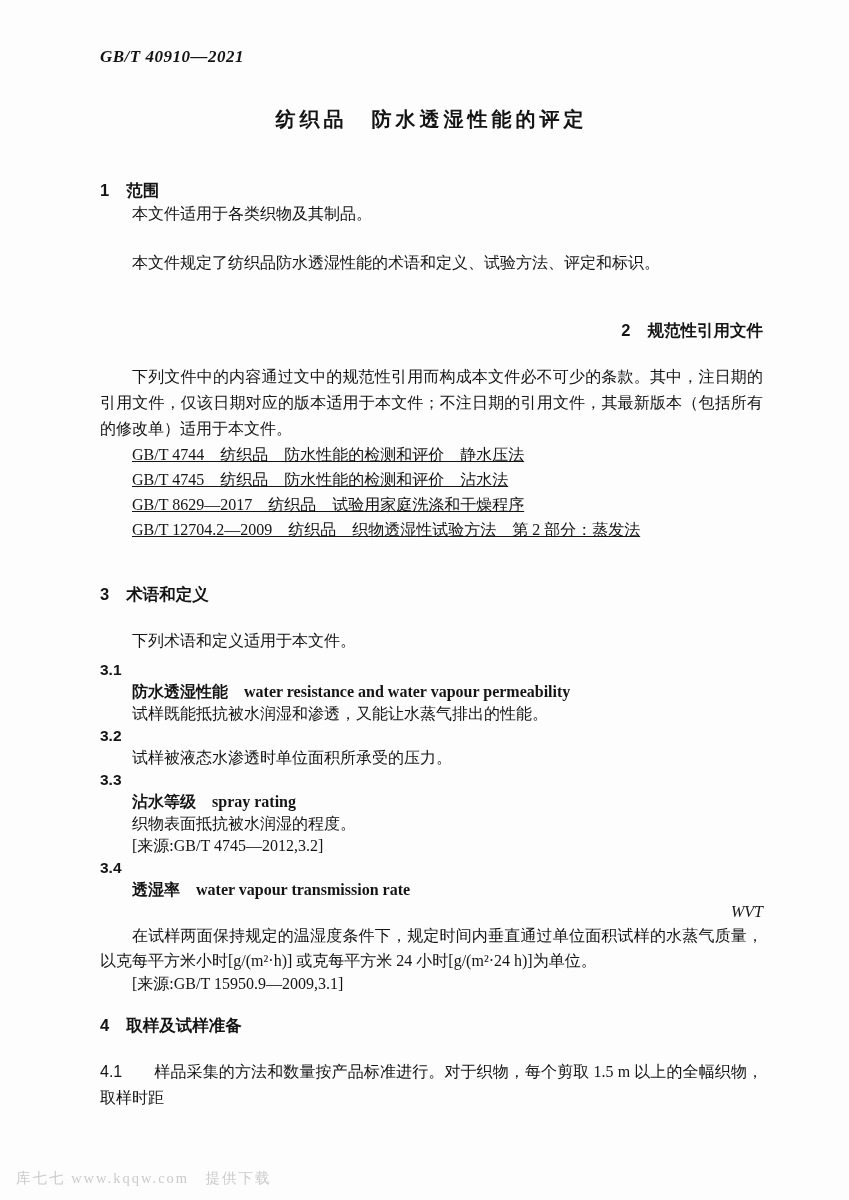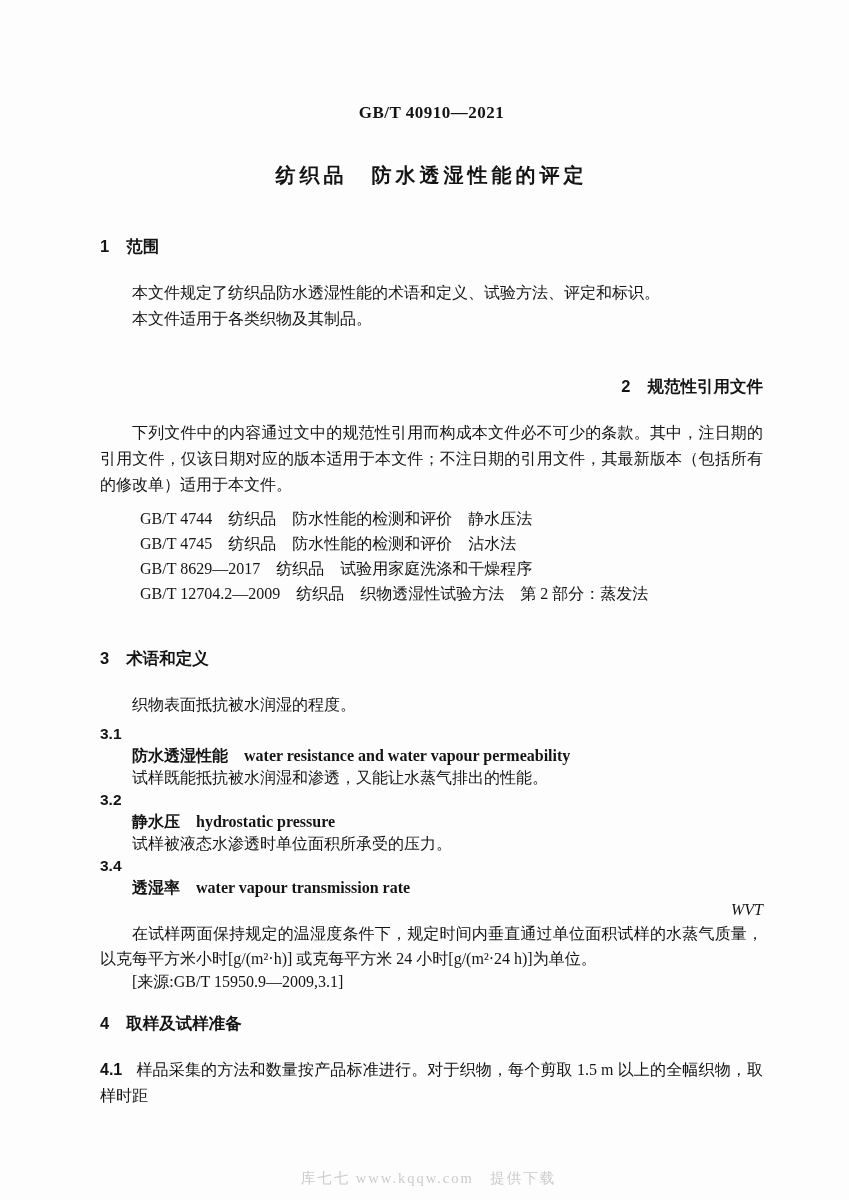--- a/index.html
+++ b/index.html
@@ -8,25 +8,26 @@
     background:#fdfdfd;
     font-family:"Liberation Serif", serif;
     color:#141414;
     position:relative;
     overflow:hidden;
   }
   .page{position:absolute;inset:0;}
   .content{margin:0 86px 0 100px;}
 
   .doc-code{
-    padding-top:103px;
-    text-align:center;
+    padding-top:47px;
+    text-align:left;
     font-weight:bold;
     font-size:17px;
     letter-spacing:0.5px;
+    font-style:italic;
   }
 
   .doc-title{
     margin:39px 0 0 0;
     text-align:center;
     font-family:"Liberation Sans", sans-serif;
     font-weight:bold;
     font-size:20px;
     letter-spacing:4px;
   }
@@ -40,21 +41,21 @@
   .sec-num{display:inline-block;margin-right:17px;}
 
   .para{
     margin:0;
     font-size:16px;
     line-height:26px;
     text-align:justify;
     text-indent:2em;
   }
 
-  .refs{margin:8px;padding:0;list-style:none;}
+  .refs{margin:0;padding:0;list-style:none;text-decoration:underline;}
   .refs li{
     font-size:16px;
     line-height:25px;
     padding-left:2em;
   }
 
   .term-block{margin:0;}
   .term-num{
     font-family:"Liberation Sans", sans-serif;
     font-weight:bold;
@@ -111,29 +112,29 @@
   }
 
   .clause-41{
     margin:0;
     font-size:16px;
     line-height:26px;
     text-align:justify;
   }
   .clause-41 .clause-num{
     font-family:"Liberation Sans", sans-serif;
-    font-weight:bold;
-    margin-right:14px;
+    font-weight:normal;
+    margin-right:32px;
   }
 
   .watermark{
     position:absolute;
     bottom:12px;
-    left:8px;right:0;
-    text-align:center;
+    left:16px;right:0;
+    text-align:left;
     color:#cbcbcb;
     font-size:14.5px;
     letter-spacing:2px;
   }
 
   .mt-sec1{margin-top:46px;}
   .mt-p1{margin-top:23px;}
   .mt-sec2{margin-top:43px;text-align:right;}
   .mt-sec3{margin-top:41px;}
   .mt-terms{margin-top:5px;}
@@ -146,55 +147,60 @@
 <div class="page">
   <div class="content">
 
     <div class="doc-code">GB/T 40910—2021</div>
 
     <h1 class="doc-title">纺织品　防水透湿性能的评定</h1>
 
     <div class="sec-heading mt-sec1">
       <span class="sec-num">1</span><span>范围</span>
     </div>
+    <p class="para">本文件适用于各类织物及其制品。</p>
     <p class="para mt-p1">本文件规定了纺织品防水透湿性能的术语和定义、试验方法、评定和标识。</p>
-    <p class="para">本文件适用于各类织物及其制品。</p>
 
     <div class="sec-heading mt-sec2">
       <span class="sec-num">2</span><span>规范性引用文件</span>
     </div>
     <p class="para mt-p1">下列文件中的内容通过文中的规范性引用而构成本文件必不可少的条款。其中，注日期的引用文件，仅该日期对应的版本适用于本文件；不注日期的引用文件，其最新版本（包括所有的修改单）适用于本文件。</p>
     <ul class="refs">
       <li>GB/T 4744　纺织品　防水性能的检测和评价　静水压法</li>
       <li>GB/T 4745　纺织品　防水性能的检测和评价　沾水法</li>
       <li>GB/T 8629—2017　纺织品　试验用家庭洗涤和干燥程序</li>
       <li>GB/T 12704.2—2009　纺织品　织物透湿性试验方法　第 2 部分：蒸发法</li>
     </ul>
 
     <div class="sec-heading mt-sec3">
       <span class="sec-num">3</span><span>术语和定义</span>
     </div>
-    <p class="para mt-p1">织物表面抵抗被水润湿的程度。</p>
+    <p class="para mt-p1">下列术语和定义适用于本文件。</p>
 
     <div class="term-block mt-terms">
       <div class="term-num">3.1</div>
       <div class="term-line">
         <span class="term-zh">防水透湿性能</span><span class="term-en">water resistance and water vapour permeability</span>
       </div>
       <p class="term-def">试样既能抵抗被水润湿和渗透，又能让水蒸气排出的性能。</p>
     </div>
 
     <div class="term-block">
       <div class="term-num">3.2</div>
+      <p class="term-def">试样被液态水渗透时单位面积所承受的压力。</p>
+    </div>
+
+    <div class="term-block">
+      <div class="term-num">3.3</div>
       <div class="term-line">
-        <span class="term-zh">静水压</span><span class="term-en">hydrostatic pressure</span>
+        <span class="term-zh">沾水等级</span><span class="term-en">spray rating</span>
       </div>
-      <p class="term-def">试样被液态水渗透时单位面积所承受的压力。</p>
-    </div>
-
+      <p class="term-def">织物表面抵抗被水润湿的程度。</p>
+      <p class="term-source">[来源:GB/T 4745—2012,3.2]</p>
+    </div>
 
     <div class="term-block">
       <div class="term-num">3.4</div>
       <div class="term-line">
         <span class="term-zh">透湿率</span><span class="term-en">water vapour transmission rate</span>
       </div>
       <div class="term-symbol">WVT</div>
       <p class="term-def-long">在试样两面保持规定的温湿度条件下，规定时间内垂直通过单位面积试样的水蒸气质量，以克每平方米小时[g/(m²·h)] 或克每平方米 24 小时[g/(m²·24 h)]为单位。</p>
       <p class="term-source">[来源:GB/T 15950.9—2009,3.1]</p>
     </div>

